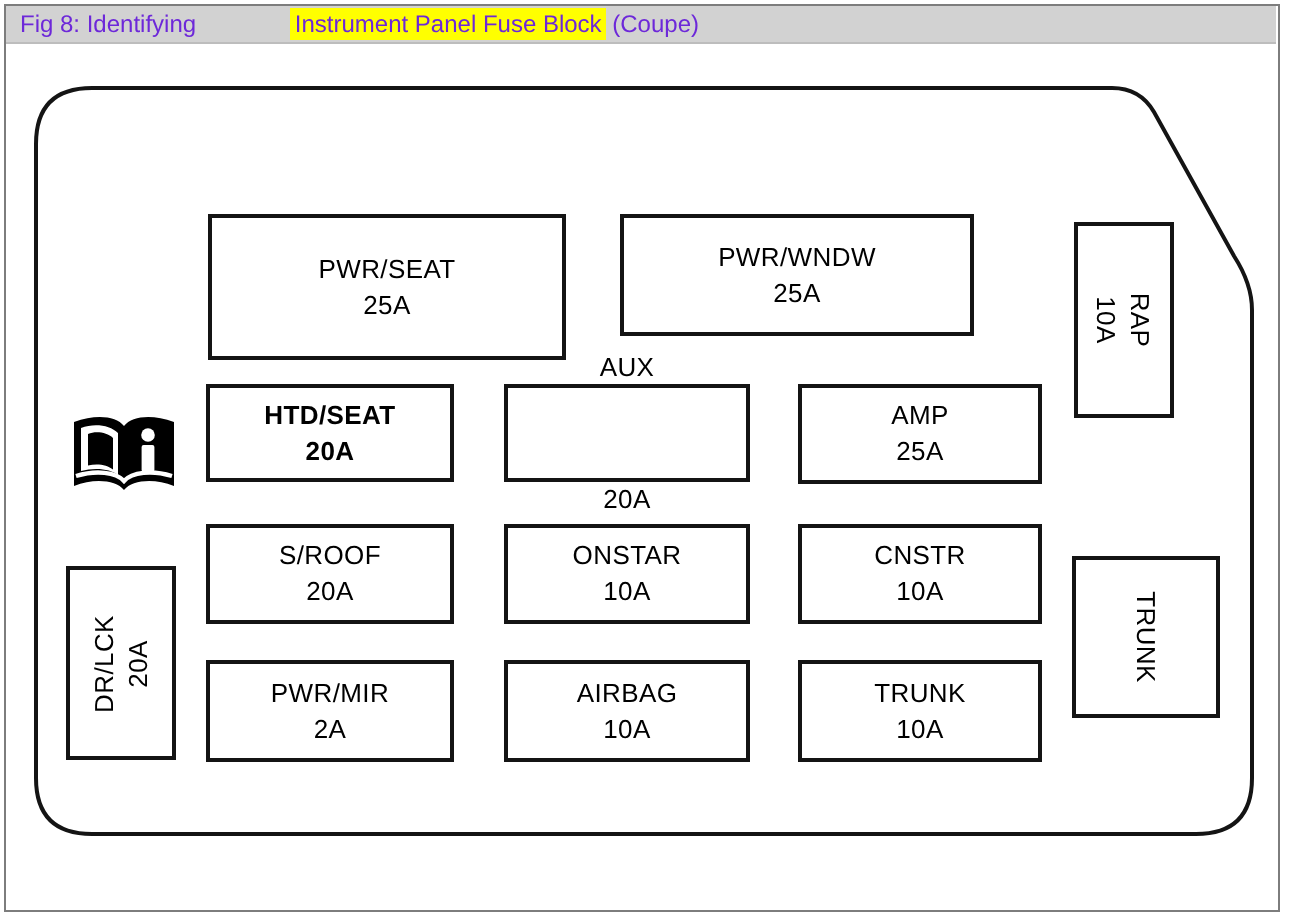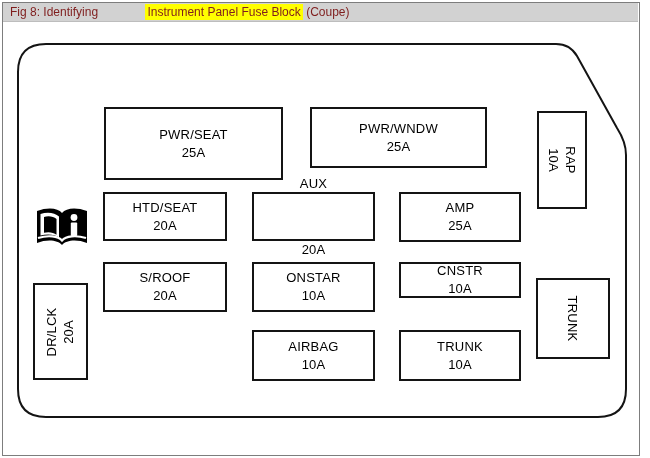--- a/index.html
+++ b/index.html
@@ -10,43 +10,43 @@
     -webkit-font-smoothing:antialiased;
   }
   .frame {
     position:absolute; left:2px; top:2px; width:636px; height:452px;
     border:1px solid #7d7d7d; background:#ffffff;
   }
   .titlebar {
     position:absolute; left:3px; top:3px; width:635px; height:19px;
     background:#d2d2d2; border-bottom:1px solid #bdbdbd;
     display:flex; align-items:center; padding-left:7px; box-sizing:border-box;
-    font-size:12px; color:#7f1d1d; white-space:pre;
+    font-size:12px; color:#6d28d9; white-space:pre;
   }
   .hl { background:#ffff00; padding:1px 2px;margin-left:44px; }
   .outline-svg { position:absolute; left:0; top:0; width:650px; height:458px; pointer-events:none; }
 
   .fuse {
     position:absolute; box-sizing:border-box;
     border:2px solid #141414; background:#fff;
     display:flex; flex-direction:column; align-items:center; justify-content:center;
     font-size:13px; color:#000; line-height:18px; text-align:center;
     letter-spacing:0.2px;
   }
   
   .b-pwrseat { left:104px; top:107px; width:179px; height:73px; }
   .b-pwrwndw { left:310px; top:107px; width:177px; height:61px;justify-content:center; }
   
-  .b-htdseat { left:103px; top:192px; width:124px; height:49px; }
+  .b-htdseat { left:103px; top:192px; width:124px; height:49px;font-weight:bold; }
   .b-aux     { left:252px; top:192px; width:123px; height:49px;gap:48px; }
   .b-amp     { left:399px; top:192px; width:122px; height:50px; }
   
   .b-sroof   { left:103px; top:262px; width:124px; height:50px; }
   .b-onstar  { left:252px; top:262px; width:123px; height:50px; }
-  .b-cnstr   { left:399px; top:262px; width:122px; height:36px; }
+  .b-cnstr   { left:399px; top:262px; width:122px; height:50px; }
   
   .b-pwrmir  { left:103px; top:330px; width:124px; height:51px; }
   .b-airbag  { left:252px; top:330px; width:123px; height:51px; }
   .b-trunkf  { left:399px; top:330px; width:122px; height:51px; }
   
   .b-rap     { left:537px; top:111px; width:50px;  height:98px; }
   .b-trunks  { left:536px; top:278px; width:74px;  height:81px; }
   .b-drlck   { left:33px;  top:283px; width:55px;  height:97px; }
   .rot-cw  { transform:rotate(90deg);  white-space:nowrap; text-align:center; line-height:17px; }
   .rot-ccw { transform:rotate(-90deg); white-space:nowrap; text-align:center; line-height:17px; }
@@ -101,20 +101,24 @@
     <div>20A</div>
   </div>
   <div class="fuse b-onstar">
     <div>ONSTAR</div>
     <div>10A</div>
   </div>
   <div class="fuse b-cnstr">
     <div>CNSTR</div>
     <div>10A</div>
   </div>
+  <div class="fuse b-pwrmir">
+    <div>PWR/MIR</div>
+    <div>2A</div>
+  </div>
   <div class="fuse b-airbag">
     <div>AIRBAG</div>
     <div>10A</div>
   </div>
   <div class="fuse b-trunkf">
     <div>TRUNK</div>
     <div>10A</div>
   </div>
 
   <div class="fuse b-rap">

